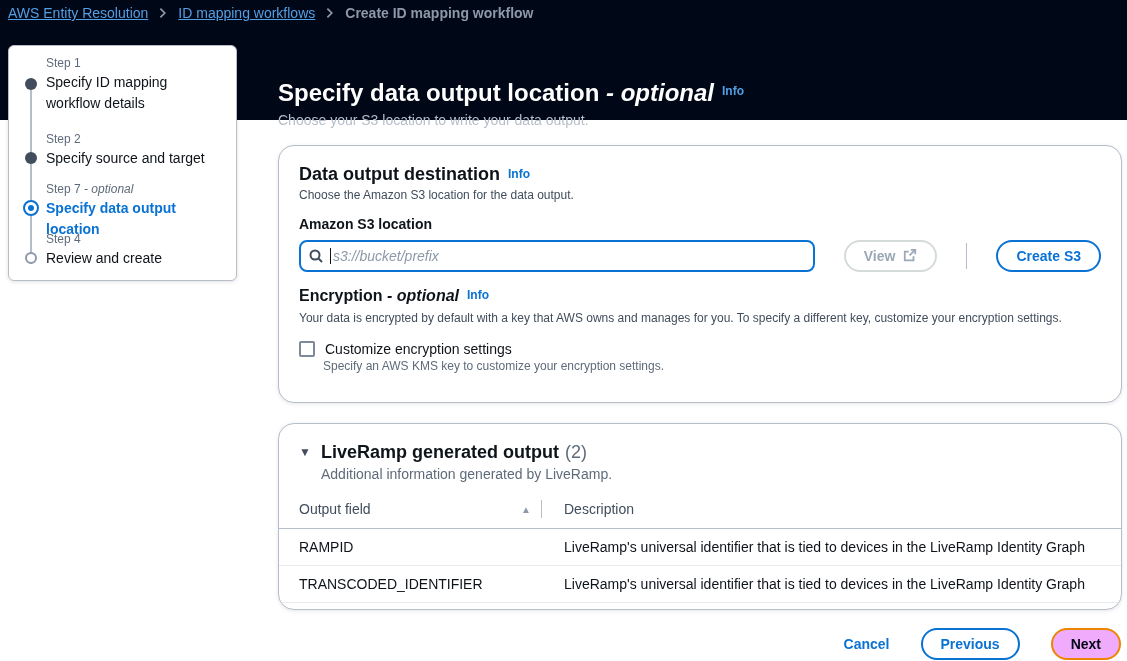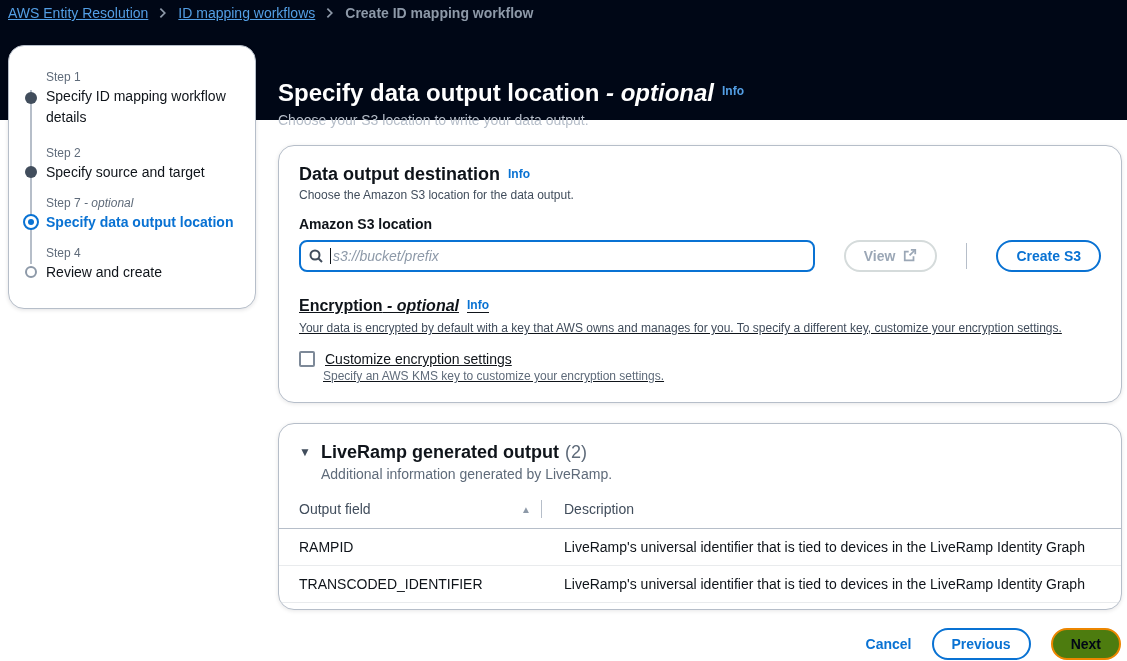--- a/index.html
+++ b/index.html
@@ -20,24 +20,24 @@
 
   .page-header { position:absolute; top:76px; left:278px; width:760px; }
   .page-title { color:#ffffff; font-size:24px; font-weight:700; line-height:30px; }
   .page-title em { font-style:italic; }
   .info-link { color:#539fe5; font-size:12px; font-weight:700; text-decoration:none; cursor:pointer; }
   .page-title .info-link { vertical-align:6px; margin-left:8px; }
   .page-subtitle { color:#b6bec9; font-size:14px; margin-top:4px; }
 
   
   .steps-card {
-    position:absolute; top:45px; left:8px; width:248px;
-    background:#ffffff; border:1px solid #b6bec9; border-radius:16px;
+    position:absolute; top:45px; left:8px; width:229px;
+    background:#ffffff; border:1px solid #b6bec9; border-radius:6px;
     box-shadow:0 1px 4px rgba(0,7,22,.12);
-    padding:22px 0; z-index:5;
+    padding:8px 0; z-index:5;
   }
   .steps-line { position:absolute; left:21px; top:44px; height:174px; width:2px; background:#b6bec9; }
   .step { position:relative; padding:0 14px 0 37px; }
   .step-1 { height:76px; } .step-2 { height:50px; } .step-3 { height:50px; } .step-4 { height:42px; }
   .step-label { font-size:12px; color:#5f6b7a; line-height:18px; }
   .step-label em { font-style:italic; }
   .step-title { font-size:14px; color:#0f141a; line-height:21px; cursor:pointer; }
   .step.active .step-title { color:#0972d3; font-weight:700; }
   .dot { position:absolute; left:16px; top:24px; width:12px; height:12px; border-radius:50%; background:#414d5c; }
   .step-2 .dot, .step-3 .dot, .step-4 .dot { top:22px; }
@@ -72,21 +72,21 @@
   .search-icon { position:absolute; left:9px; top:8px; }
   .caret-bar { position:absolute; left:31px; top:8px; width:1px; height:16px; background:#0f141a; }
 
   .btn { height:32px; border-radius:16px; padding:0 18px; font-size:14px; font-weight:700;
          background:#ffffff; display:inline-flex; align-items:center; gap:8px; cursor:pointer;
          font-family:"Liberation Sans", sans-serif; white-space:nowrap; }
   .btn-disabled { border:2px solid #d5dbdb; color:#9ba7b6; cursor:default; }
   .btn-outline { border:2px solid #0972d3; color:#0972d3; }
   .vdivider { width:1px; height:26px; background:#b6bec9; }
 
-  .enc-section { margin-top:22px;text-decoration:underline; }
+  .enc-section { margin-top:12px; }
   .enc-title { font-size:16px; font-weight:700; color:#0f141a; line-height:22px; }
   .enc-title em { font-style:italic; }
   .enc-desc { font-size:12px; color:#414d5c; margin-top:4px; }
 
   .checkbox-row { display:flex; align-items:flex-start; margin-top:16px; gap:10px; }
   .checkbox { width:16px; height:16px; border:2px solid #7d8998; border-radius:2px; background:#fff; cursor:pointer; flex:none; }
   .checkbox-label { font-size:14px; color:#0f141a; cursor:pointer; }
   .checkbox-desc { font-size:12px; color:#5f6b7a; margin:2px 0 0 24px; }
 
   
@@ -101,24 +101,24 @@
   .th { font-size:14px; font-weight:400; color:#414d5c; }
   .th-1 { width:242px; display:flex; align-items:center; justify-content:space-between; padding-right:10px; }
   .sort-icon { color:#8d99a8; font-size:10px; cursor:pointer; }
   .col-divider { width:1px; height:18px; background:#b6bec9; }
   .th-2 { padding-left:22px; }
   .tbl-row { display:flex; align-items:center; padding:10px 20px; border-bottom:1px solid #e9ebed; }
   .td-1 { width:243px; font-size:14px; color:#0f141a; flex:none; }
   .td-2 { padding-left:22px; font-size:14px; color:#0f141a; }
 
   
-  .footer { position:absolute; top:628px; right:6px; display:flex; align-items:center; gap:20px; }
+  .footer { position:absolute; top:628px; right:6px; display:flex; align-items:center; gap:31px; }
   .link-btn { color:#0972d3; font-size:14px; font-weight:700; background:none; border:none; cursor:pointer;
               font-family:"Liberation Sans", sans-serif; }
-  .btn-primary { border:2px solid #ec8600; background:#4d7c0f; color:#000716; }
+  .btn-primary { border:2px solid #ec8600; background:#f0abfc; color:#000716; }
 </style>
 </head>
 <body>
 
 <div class="dark-header"></div>
 
 <nav class="breadcrumb">
   <a>AWS Entity Resolution</a>
   <span class="sep">
     <svg width="14" height="14" viewBox="0 0 16 16">

